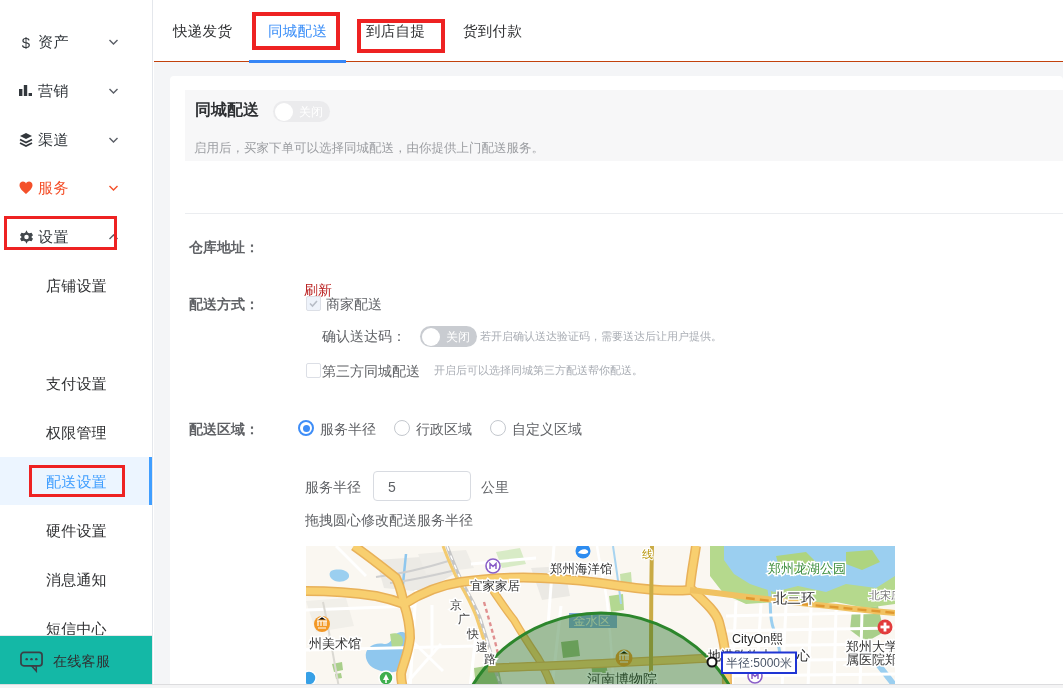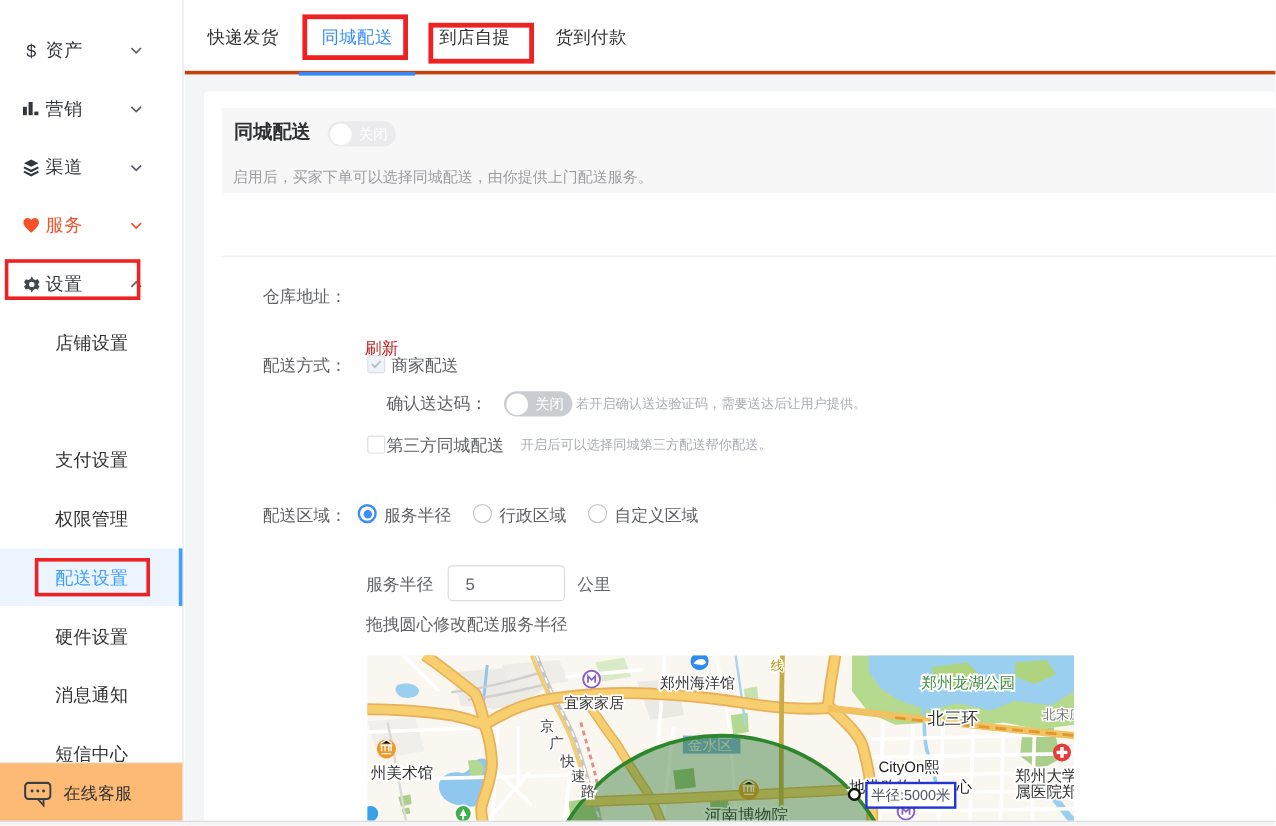--- a/index.html
+++ b/index.html
@@ -9,36 +9,36 @@
 #sidebar { position:absolute; left:0; top:0; width:153px; height:688px; background:#fff; border-right:1px solid #e4e7ec; }
 .mi { position:absolute; left:0; width:152px; height:49px; }
 .mi .txt { position:absolute; left:38px; top:50%; transform:translateY(-50%); font-size:15px; color:#32373c; letter-spacing:0.5px; }
 .mi .ic { position:absolute; left:19px; top:50%; transform:translateY(-50%); width:14px; height:16px; }
 .mi .chev { position:absolute; left:107px; top:50%; transform:translateY(-50%); width:13px; height:13px; }
 .smi { position:absolute; left:0; width:152px; height:49px; }
 .smi .txt { position:absolute; left:46px; top:50%; transform:translateY(-50%); font-size:15px; color:#303133; letter-spacing:0.2px; }
 #act-bg { position:absolute; left:0; top:457px; width:152px; height:48px; background:#ecf5ff; }
 #act-bar { position:absolute; left:149px; top:457px; width:3px; height:48px; background:#409eff; }
 .redbox { position:absolute; border:3px solid #ee2222; z-index:30; }
-#kefu { position:absolute; left:0; top:635px; width:152px; height:49px; background:#fdba74; border-top:1px solid #e7e7e9; }
+#kefu { position:absolute; left:0; top:635px; width:152px; height:49px; background:#14b8a6; border-top:1px solid #e7e7e9; }
 #pagebottom { position:absolute; left:0; top:684px; width:1063px; height:4px; background:#f4f4f5; border-top:1px solid #dcdcde; z-index:40; }
 
 #main { position:absolute; left:154px; top:0; width:909px; height:688px; background:#f4f5f7; }
-#tabbar { position:absolute; left:0; top:0; width:909px; height:62px; background:#fff; border-bottom:3px solid #c2410c;text-align:right; }
+#tabbar { position:absolute; left:0; top:0; width:909px; height:62px; background:#fff; border-bottom:1px solid #c2410c;text-align:right; }
 .tab { position:absolute; top:22px; font-size:14.5px; color:#303133; letter-spacing:0.3px; }
 #tab-underline { position:absolute; left:95px; top:60px; width:97px; height:2.5px; background:#3686f6; }
 #card { position:absolute; left:16px; top:76px; width:893px; height:612px; background:#fff; border-radius:4px 4px 0 0; }
 #graypanel { position:absolute; left:31px; top:90px; width:878px; height:71px; background:#f7f7f8; }
 #title { position:absolute; left:41px; top:100px; font-size:16px; font-weight:bold; color:#2e3033; }
 .toggle { position:absolute; width:57px; height:21px; border-radius:11px; }
 .toggle .knob { position:absolute; left:2px; top:1.5px; width:18px; height:18px; border-radius:50%; background:#fff; }
 .toggle .tl { position:absolute; left:26px; top:50%; transform:translateY(-50%); font-size:12px; color:#fff; }
 #desc { position:absolute; left:40px; top:140px; font-size:12.5px; color:#9b9da1; }
 #divider { position:absolute; left:31px; top:213px; width:878px; height:1px; background:#ebedf0; }
-.flabel { position:absolute; width:100px; text-align:right; font-size:14px; color:#606266; }
+.flabel { position:absolute; width:100px; font-size:14px; color:#606266;font-weight:bold; }
 .ftext { position:absolute; font-size:14px; color:#606266; }
 .fgray { position:absolute; font-size:11px; color:#a9adb4; }
 .cbox { position:absolute; width:15px; height:15px; border:1px solid #dcdfe6; border-radius:2px; background:#fff; }
 .radio { position:absolute; width:16px; height:16px; border-radius:50%; background:#fff; border:1.5px solid #c4c8ce; }
 #radio1 { border:2px solid #3e8df7; }
 #radio1::after { content:""; position:absolute; left:2.5px; top:2.5px; width:7px; height:7px; border-radius:50%; background:#3e8df7; }
 #sinput { position:absolute; left:219px; top:471px; width:98px; height:30px; border:1px solid #d8dbe1; border-radius:4px; background:#fff; }
 #sinput span { position:absolute; left:14px; top:7px; font-size:14px; color:#5f6266; }
 #mapwrap { position:absolute; left:152px; top:546px; width:589px; height:138px; overflow:hidden; }
 </style>

